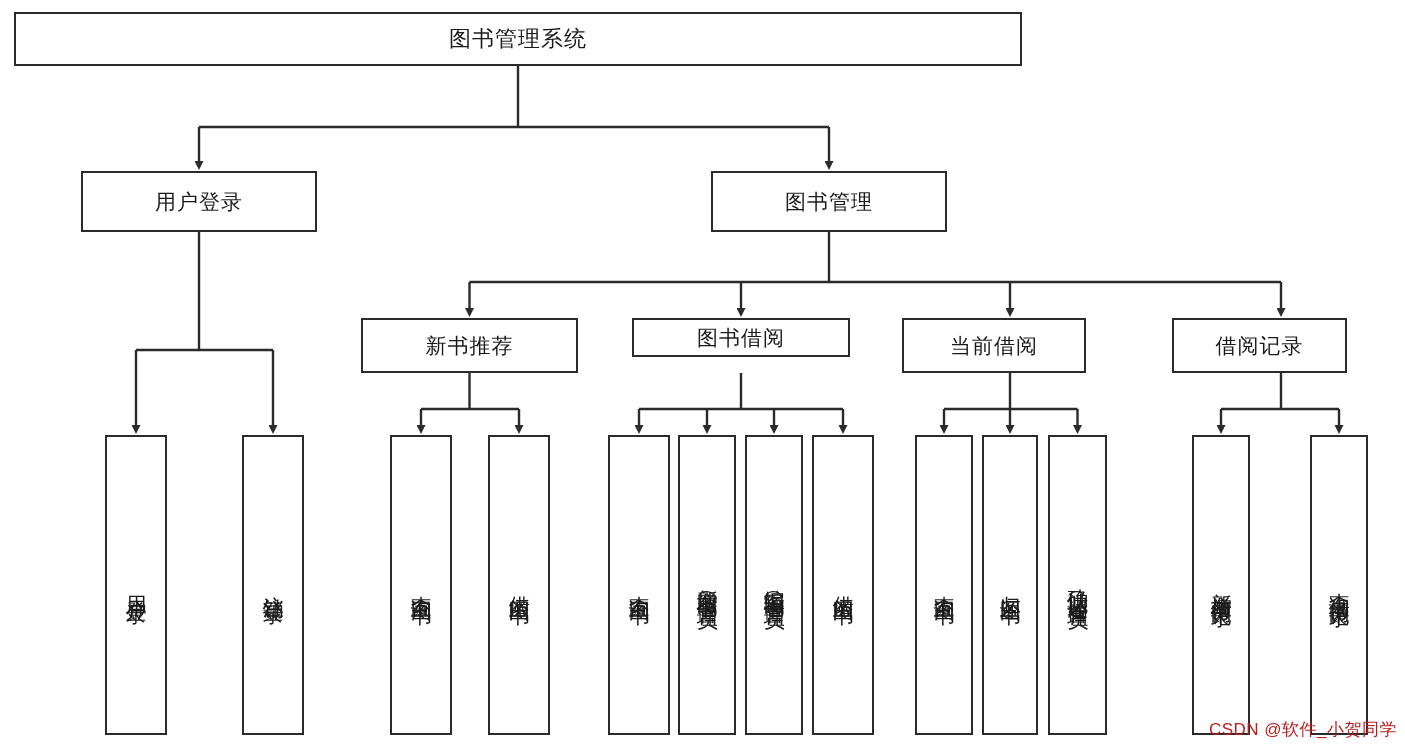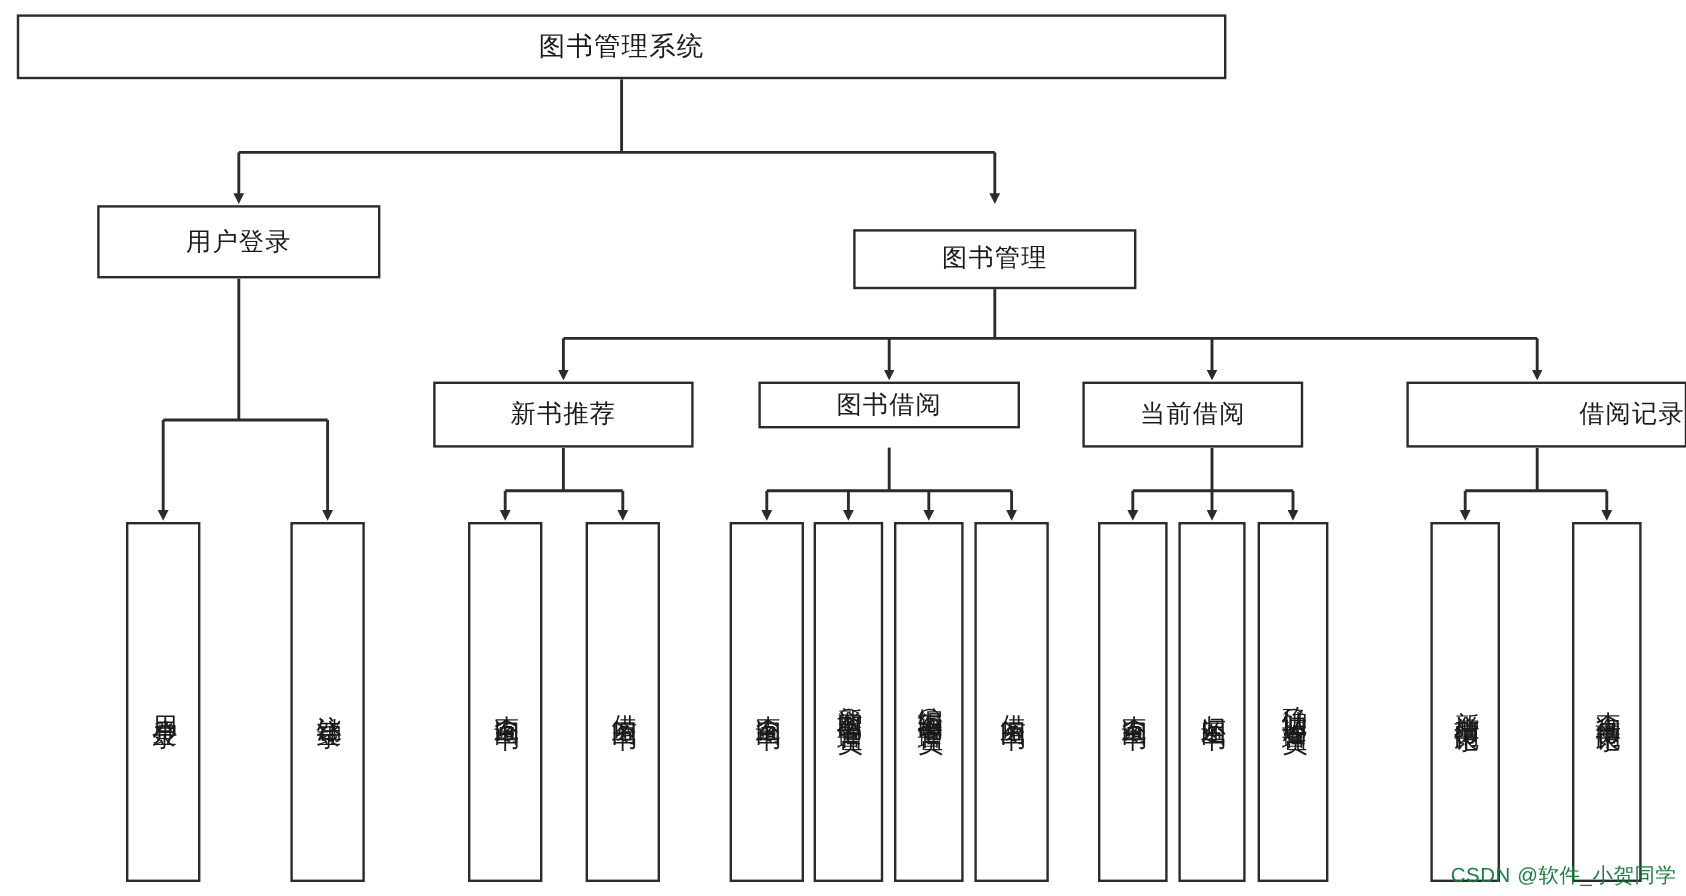--- a/index.html
+++ b/index.html
@@ -58,21 +58,21 @@
   }
   .node.v .lbl {
     writing-mode: vertical-rl;
     text-orientation: upright;
   }
   #watermark {
     position: absolute;
     right: 8px;
     bottom: 6px;
     font-size: 17px;
-    color: #15803d;
+    color: #b91c1c;
     letter-spacing: 0.5px;
     white-space: nowrap;
   }
 </style>
 </head>
 <body>
 
 <div id="canvas">
 
   <svg id="edges" xmlns="http://www.w3.org/2000/svg">
@@ -118,33 +118,33 @@
       </g>
   </svg>
 
   <div id="nodes-layer">
       <div class="node h root" style="left: 14px; top: 12px; width: 1008px; height: 54px;">
         <span class="lbl">图书管理系统</span>
       </div>
       <div class="node h" style="left: 81px; top: 171px; width: 236px; height: 61px;">
         <span class="lbl">用户登录</span>
       </div>
-      <div class="node h" style="left: 711px; top: 171px; width: 236px; height: 50px; margin-top: 20px;">
+      <div class="node h" style="left: 711px; top: 171px; width: 236px; height: 61px;">
         <span class="lbl">图书管理</span>
       </div>
       <div class="node h" style="left: 361px; top: 318px; width: 217px; height: 55px;">
         <span class="lbl">新书推荐</span>
       </div>
       <div class="node h" style="left: 632px; top: 318px; width: 218px; height: 39px;">
         <span class="lbl">图书借阅</span>
       </div>
       <div class="node h" style="left: 902px; top: 318px; width: 184px; height: 55px;">
         <span class="lbl">当前借阅</span>
       </div>
-      <div class="node h" style="left: 1172px; top: 318px; width: 234px; height: 55px; justify-content: flex-end;">
+      <div class="node h" style="left: 1172px; top: 318px; width: 175px; height: 55px;">
         <span class="lbl">借阅记录</span>
       </div>
       <div class="node v" style="left: 105px; top: 435px; width: 62px; height: 300px;">
         <span class="lbl">用户登录</span>
       </div>
       <div class="node v" style="left: 242px; top: 435px; width: 62px; height: 300px;">
         <span class="lbl">注销登录</span>
       </div>
       <div class="node v" style="left: 390px; top: 435px; width: 62px; height: 300px;">
         <span class="lbl">查询图书</span>

